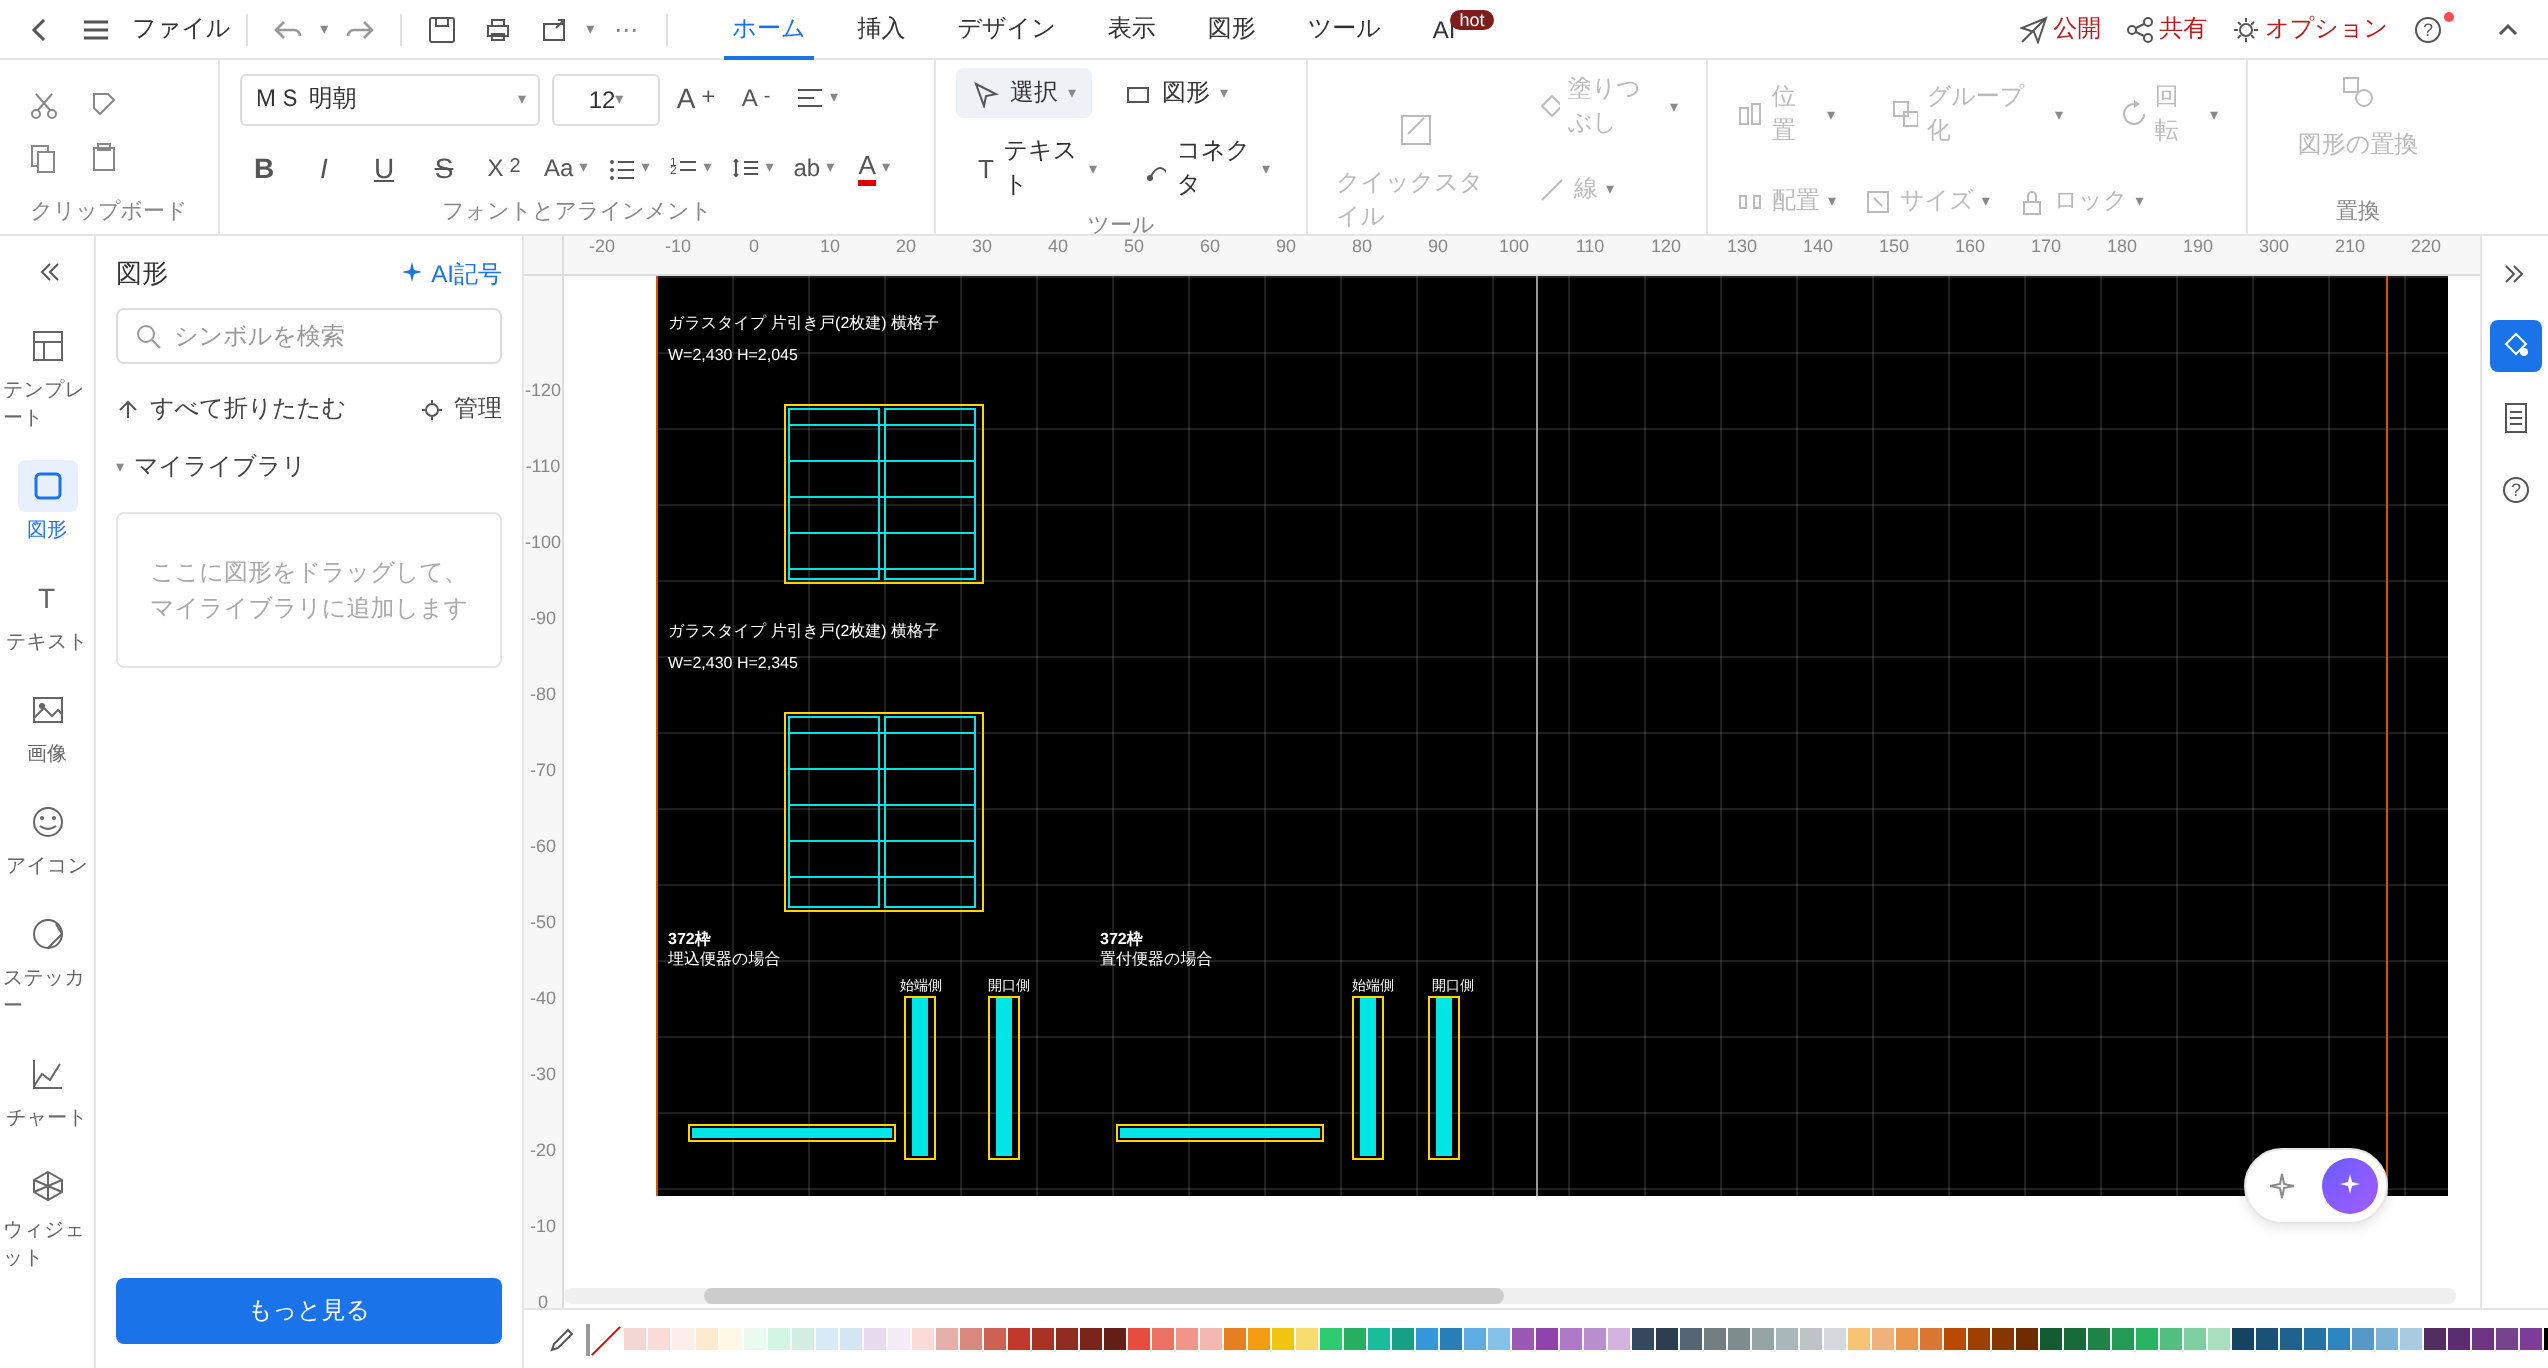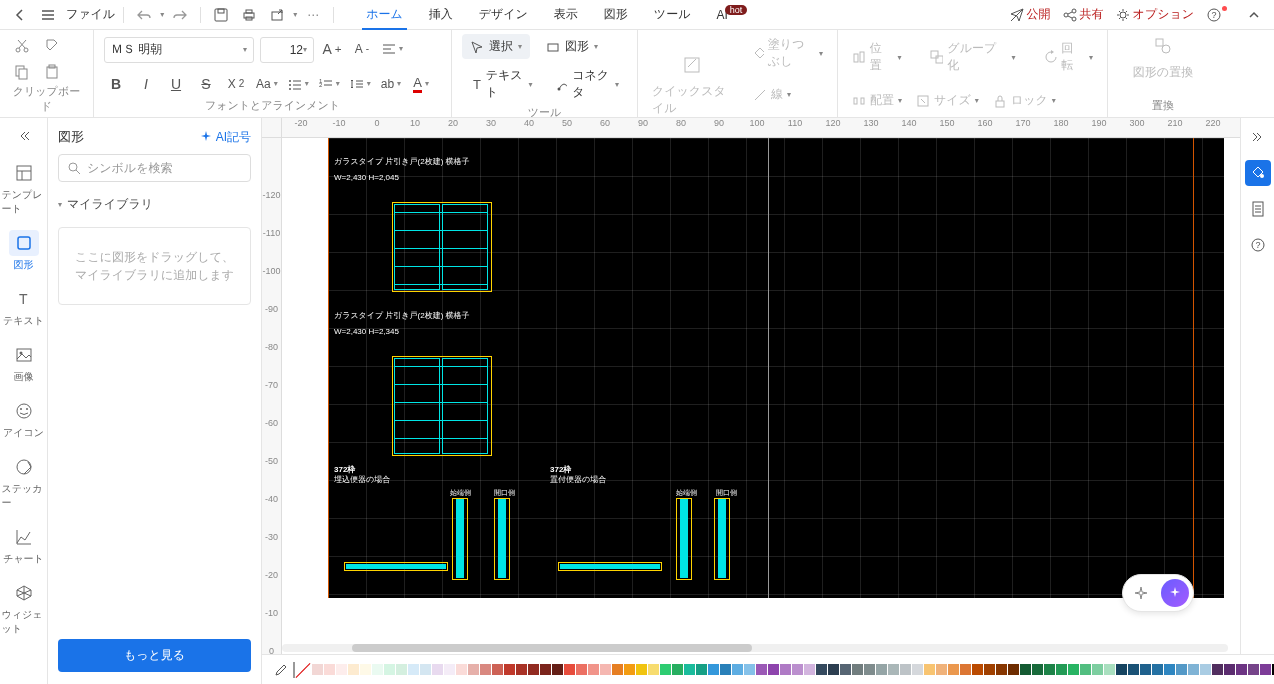--- a/index.html
+++ b/index.html
@@ -20,21 +20,21 @@
 
 
 .ribbon { height: 88px; display: flex; border-bottom: 1px solid #e5e5e5; }
 .ribbon-group { border-right: 1px solid #e5e5e5; padding: 4px 10px 2px; display: flex; flex-direction: column; }
 .ribbon-group-body { flex: 1; display: flex; align-items: center; gap: 6px; }
 .ribbon-group-label { font-size: 11px; color: #888; text-align: center; padding-bottom: 2px; }
 .rb-col { display: flex; flex-direction: column; gap: 2px; }
 .rb-btn { min-width: 24px; height: 24px; display: flex; align-items: center; justify-content: center; cursor: pointer; color: #555; padding: 0 2px; gap: 3px; border-radius: 3px; }
 .rb-btn.disabled { color: #bbb; cursor: default; }
 .font-select { width: 150px; height: 26px; border: 1px solid #ddd; border-radius: 3px; padding: 0 6px; display: flex; align-items: center; justify-content: space-between; cursor: pointer; }
-.size-select { width: 54px; height: 26px; border: 1px solid #ddd; border-radius: 3px; padding: 0 6px; display: flex; align-items: center; justify-content: flex-end; cursor: pointer; }
+.size-select { width: 54px; height: 26px; border: 1px solid #ddd; border-radius: 3px; padding: 0 6px; display: flex; align-items: center; justify-content: center; cursor: pointer; }
 .rb-select-btn { display: flex; align-items: center; gap: 5px; background: #eef1f5; border-radius: 4px; padding: 4px 8px; cursor: pointer; }
 .rb-shape-btn { display: flex; align-items: center; gap: 5px; padding: 4px 8px; cursor: pointer; }
 .rb-text-btn { display: flex; align-items: center; gap: 5px; padding: 4px 8px; cursor: pointer; }
 .rb-wide { display: flex; align-items: center; gap: 4px; padding: 2px 4px; color: #555; cursor: pointer; }
 .rb-wide.disabled { color: #bbb; cursor: default; }
 
 
 .left-strip { position: absolute; left: 0; top: 118px; width: 48px; bottom: 0; border-right: 1px solid #e5e5e5; display: flex; flex-direction: column; align-items: center; padding-top: 6px; gap: 2px; background: #fff; }
 .strip-item { width: 44px; display: flex; flex-direction: column; align-items: center; gap: 2px; padding: 6px 0; cursor: pointer; font-size: 10px; color: #666; border-radius: 4px; }
 .strip-item.active { color: #1a73e8; }
@@ -194,21 +194,21 @@
       </div>
     <div class="top-btn">
         <svg width="12" height="10">
           <path d="M2 7 L6 3 L10 7" stroke="#555" fill="none" stroke-width="1.5"></path>
         </svg>
       </div>
   </div>
 </div>
 
 <div class="ribbon">
-  <div class="ribbon-group" style="width:94px;">
+  <div class="ribbon-group" style="width:110px;">
     <div class="ribbon-group-body">
       <div class="rb-col">
         <div class="rb-btn">
             <svg width="16" height="16">
               <circle cx="4" cy="12" r="2" stroke="#888" fill="none"></circle>
               <circle cx="12" cy="12" r="2" stroke="#888" fill="none"></circle>
               <path d="M5 10 L12 2 M11 10 L4 2" stroke="#888"></path>
             </svg>
           </div>
         <div class="rb-btn">
@@ -545,20 +545,35 @@
         </svg>
         <span>AI記号</span>
       </span>
   </div>
   <div class="search-box">
     <svg width="14" height="14">
         <circle cx="6" cy="6" r="4" stroke="#999" fill="none"></circle>
         <path d="M9 9 L13 13" stroke="#999"></path>
       </svg>
     <span>シンボルを検索</span>
+  </div>
+  <div class="panel-row">
+    <span class="panel-row-l">
+        <svg width="12" height="12">
+          <path d="M6 2 L6 10 M2 6 L6 2 L10 6" stroke="#555" fill="none"></path>
+        </svg>
+        <span>すべて折りたたむ</span>
+      </span>
+    <span class="panel-row-l">
+        <svg width="12" height="12">
+          <circle cx="6" cy="6" r="3" stroke="#555" fill="none"></circle>
+          <path d="M6 1v1.5M6 9.5v1.5M1 6h1.5M9.5 6h1.5" stroke="#555"></path>
+        </svg>
+        <span>管理</span>
+      </span>
   </div>
   <div class="panel-row">
     <span class="panel-row-l">
         <span class="chev">▾</span>
         <span>マイライブラリ</span>
       </span>
   </div>
   <div class="mylib-drop">ここに図形をドラッグして、マイライブラリに追加します</div>
   <div class="more-btn">もっと見る</div>
 </div>

